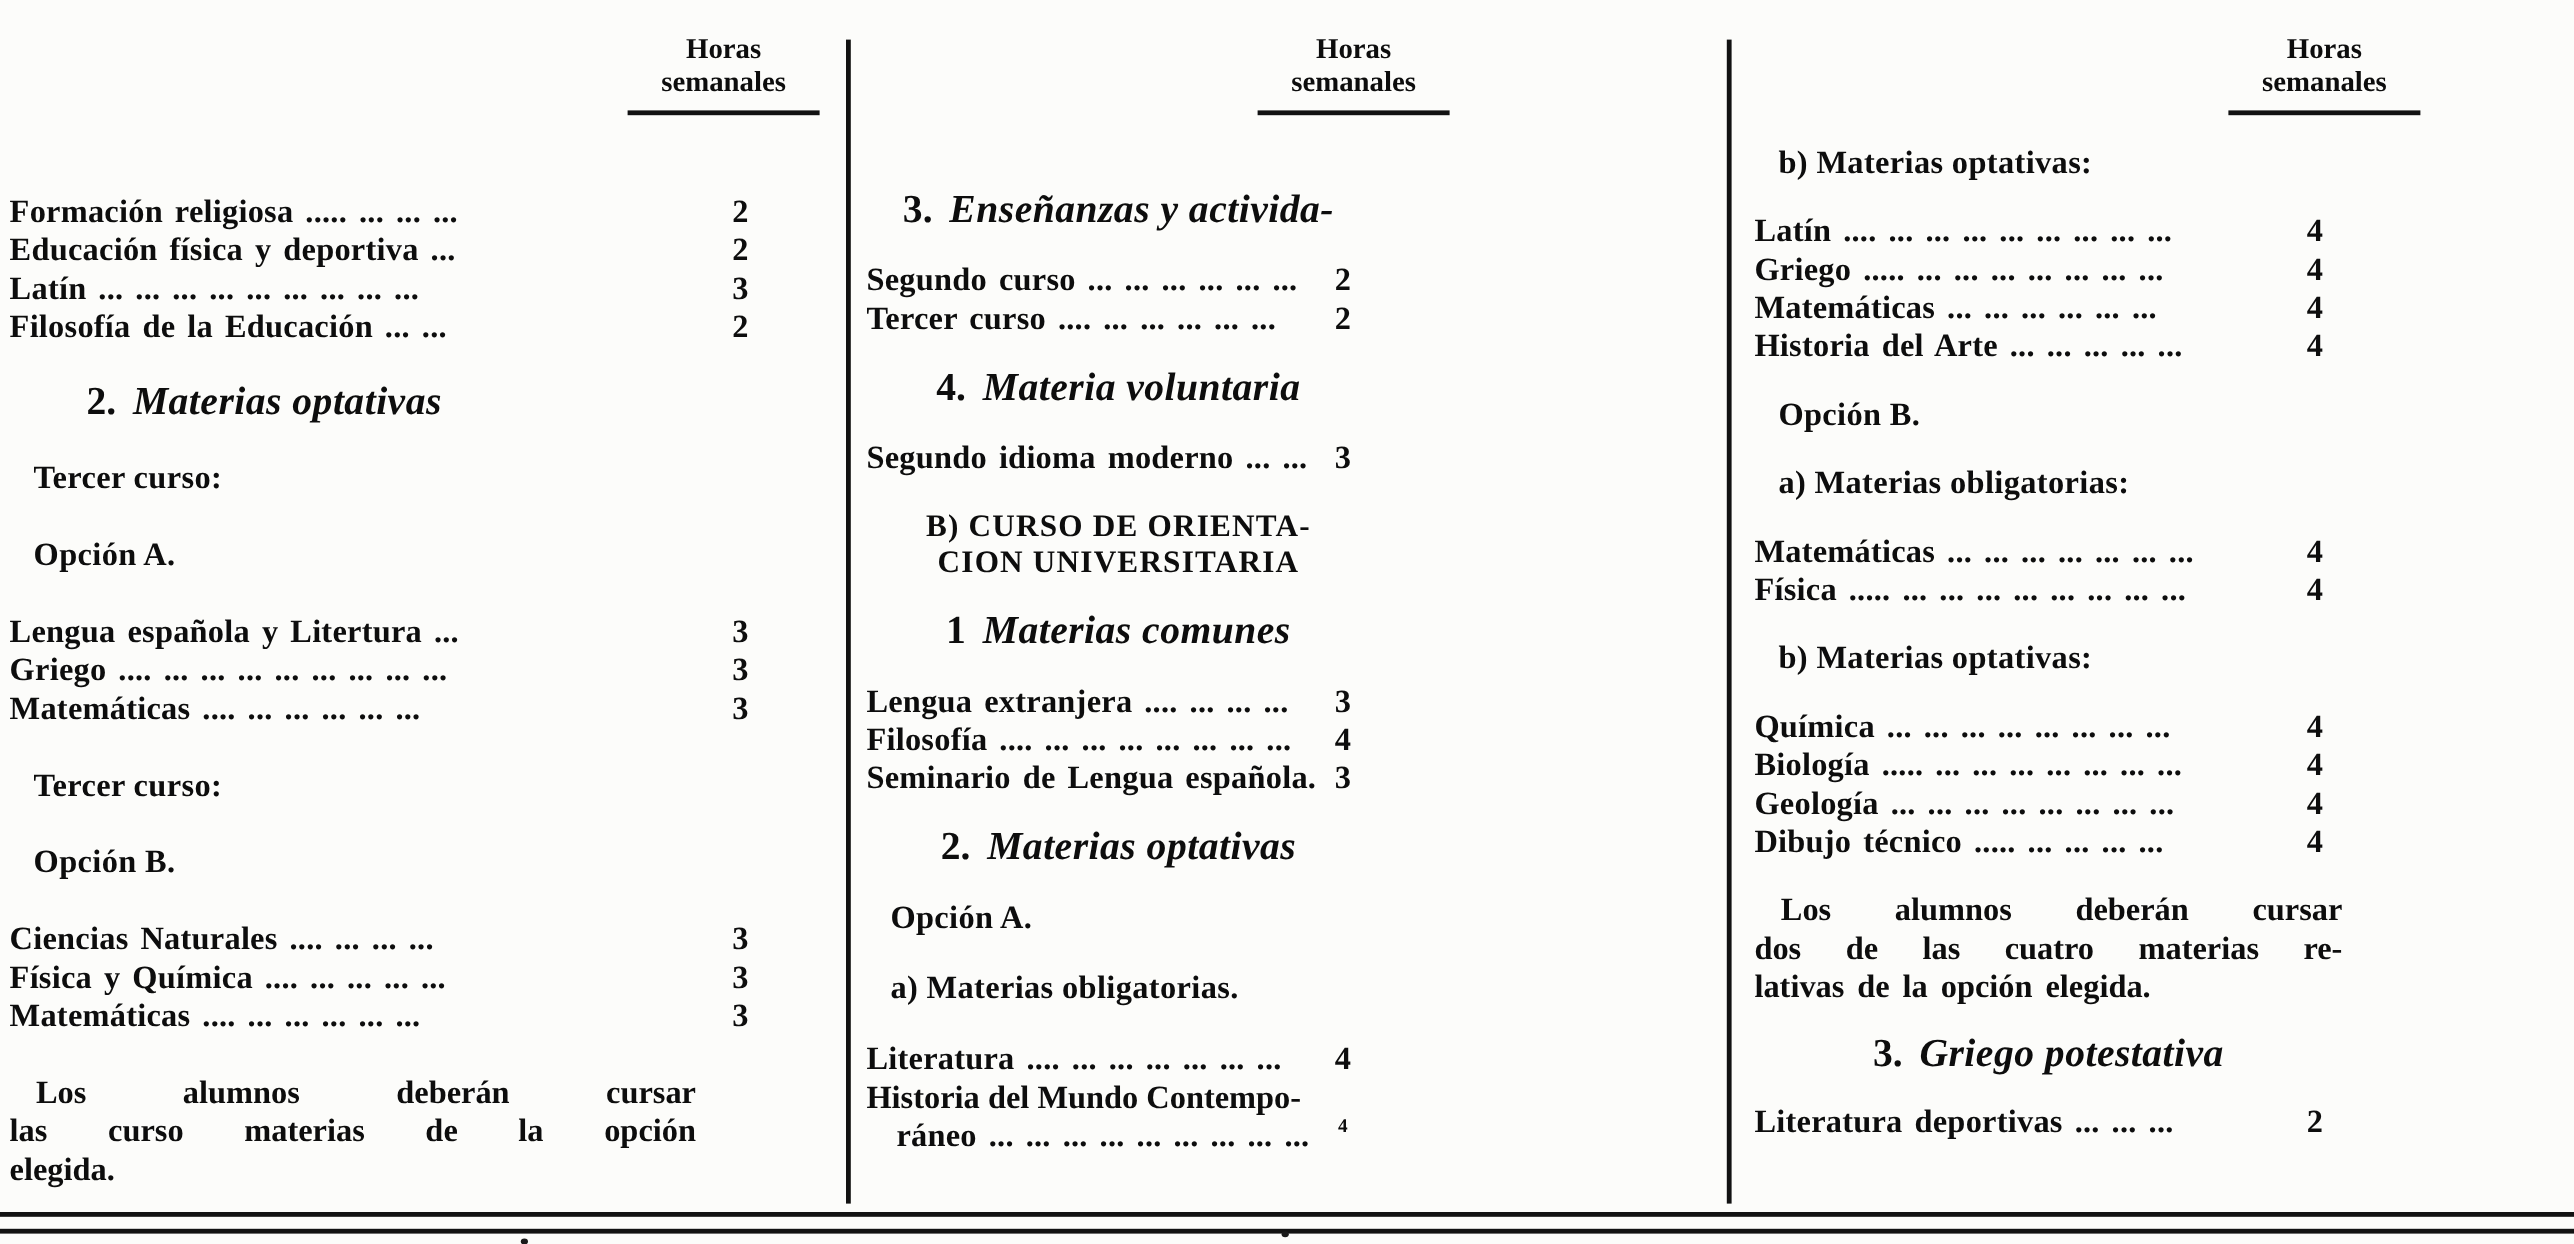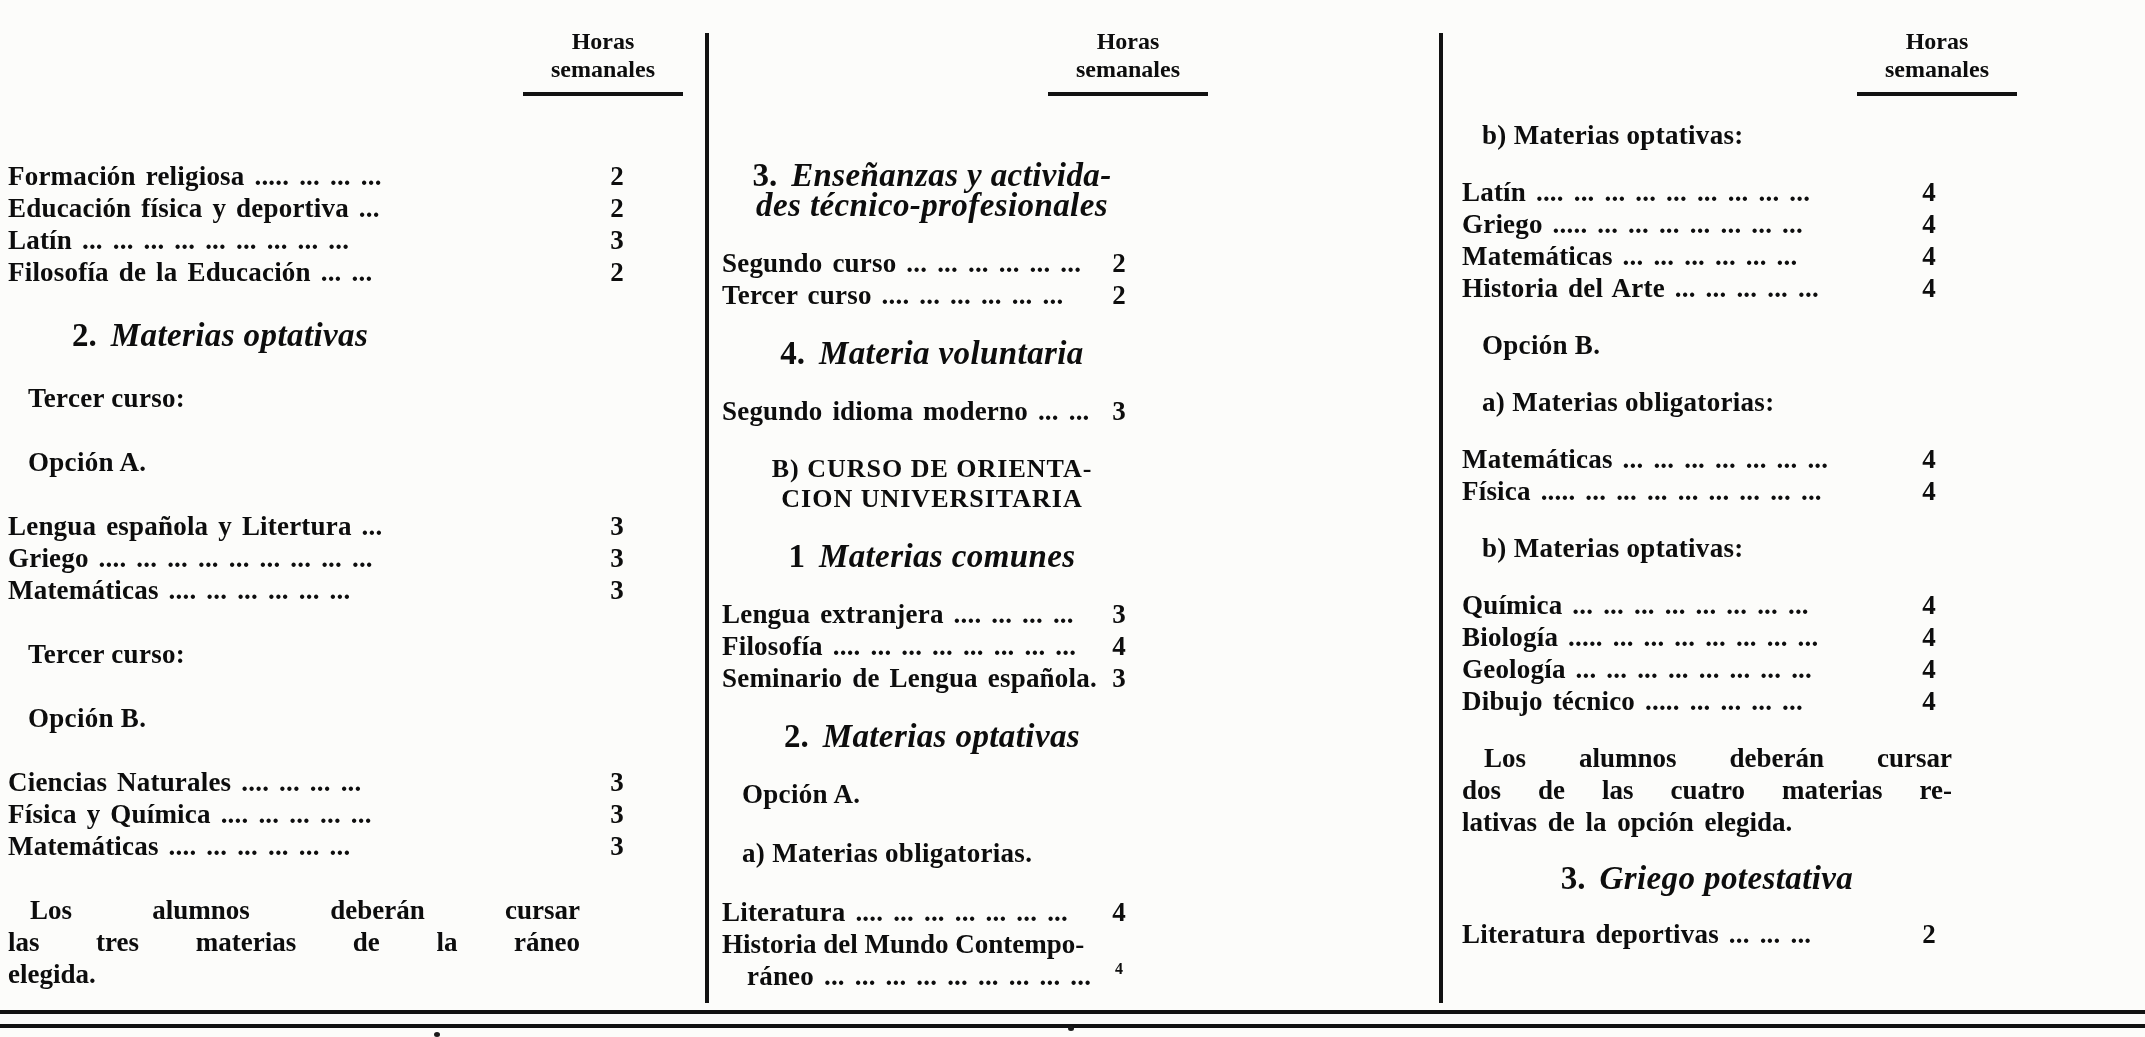--- a/index.html
+++ b/index.html
@@ -132,28 +132,27 @@
       <div class="blk item row">
         <span class="lbl">Física y Química .... ... ... ... ...</span>
         <span class="hrs">3</span>
       </div>
       <div class="blk item row">
         <span class="lbl">Matemáticas .... ... ... ... ... ...</span>
         <span class="hrs">3</span>
       </div>
       <div class="blk para">
         <div class="pline first">Los alumnos deberán cursar</div>
-        <div class="pline">las tres materias de la ráneo</div>
+        <div class="pline">las curso materias de la opción</div>
         <div class="pline plast">elegida.</div>
       </div>
     </div>
   <div class="col col2" id="col-1">
       <div class="blk nheading">
         <div class="nline"><span class="num">3.</span><span class="ititle">Enseñanzas y activida-</span></div>
-        <div class="nline"><span class="ititle">des técnico-profesionales</span></div>
       </div>
       <div class="blk item row">
         <span class="lbl">Segundo curso ... ... ... ... ... ...</span>
         <span class="hrs">2</span>
       </div>
       <div class="blk item row">
         <span class="lbl">Tercer curso .... ... ... ... ... ...</span>
         <span class="hrs">2</span>
       </div>
       <div class="blk nheading">

